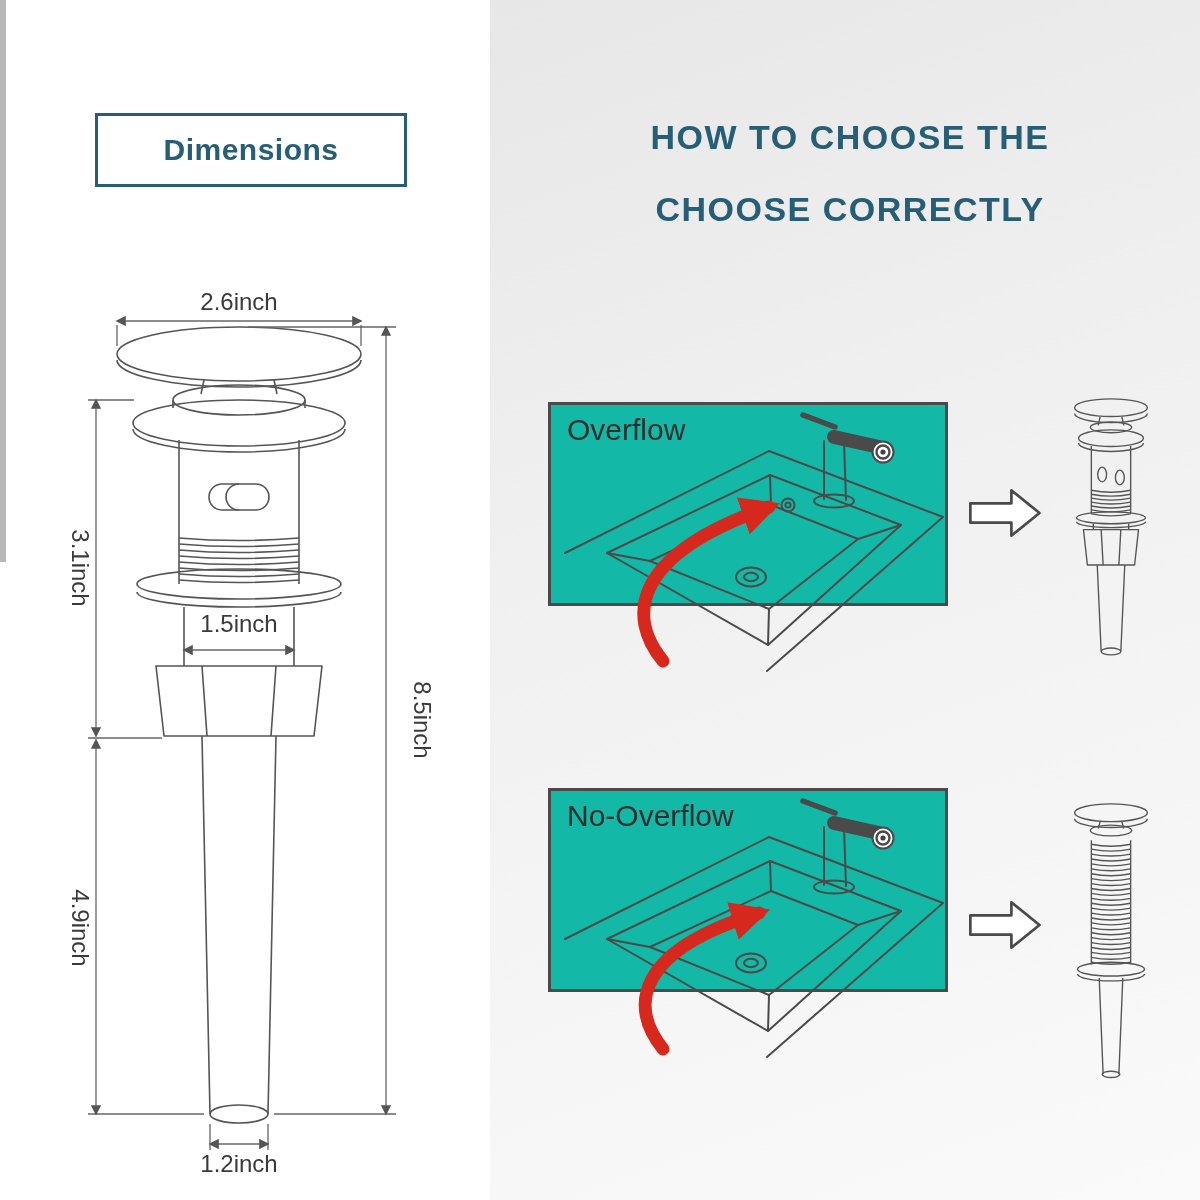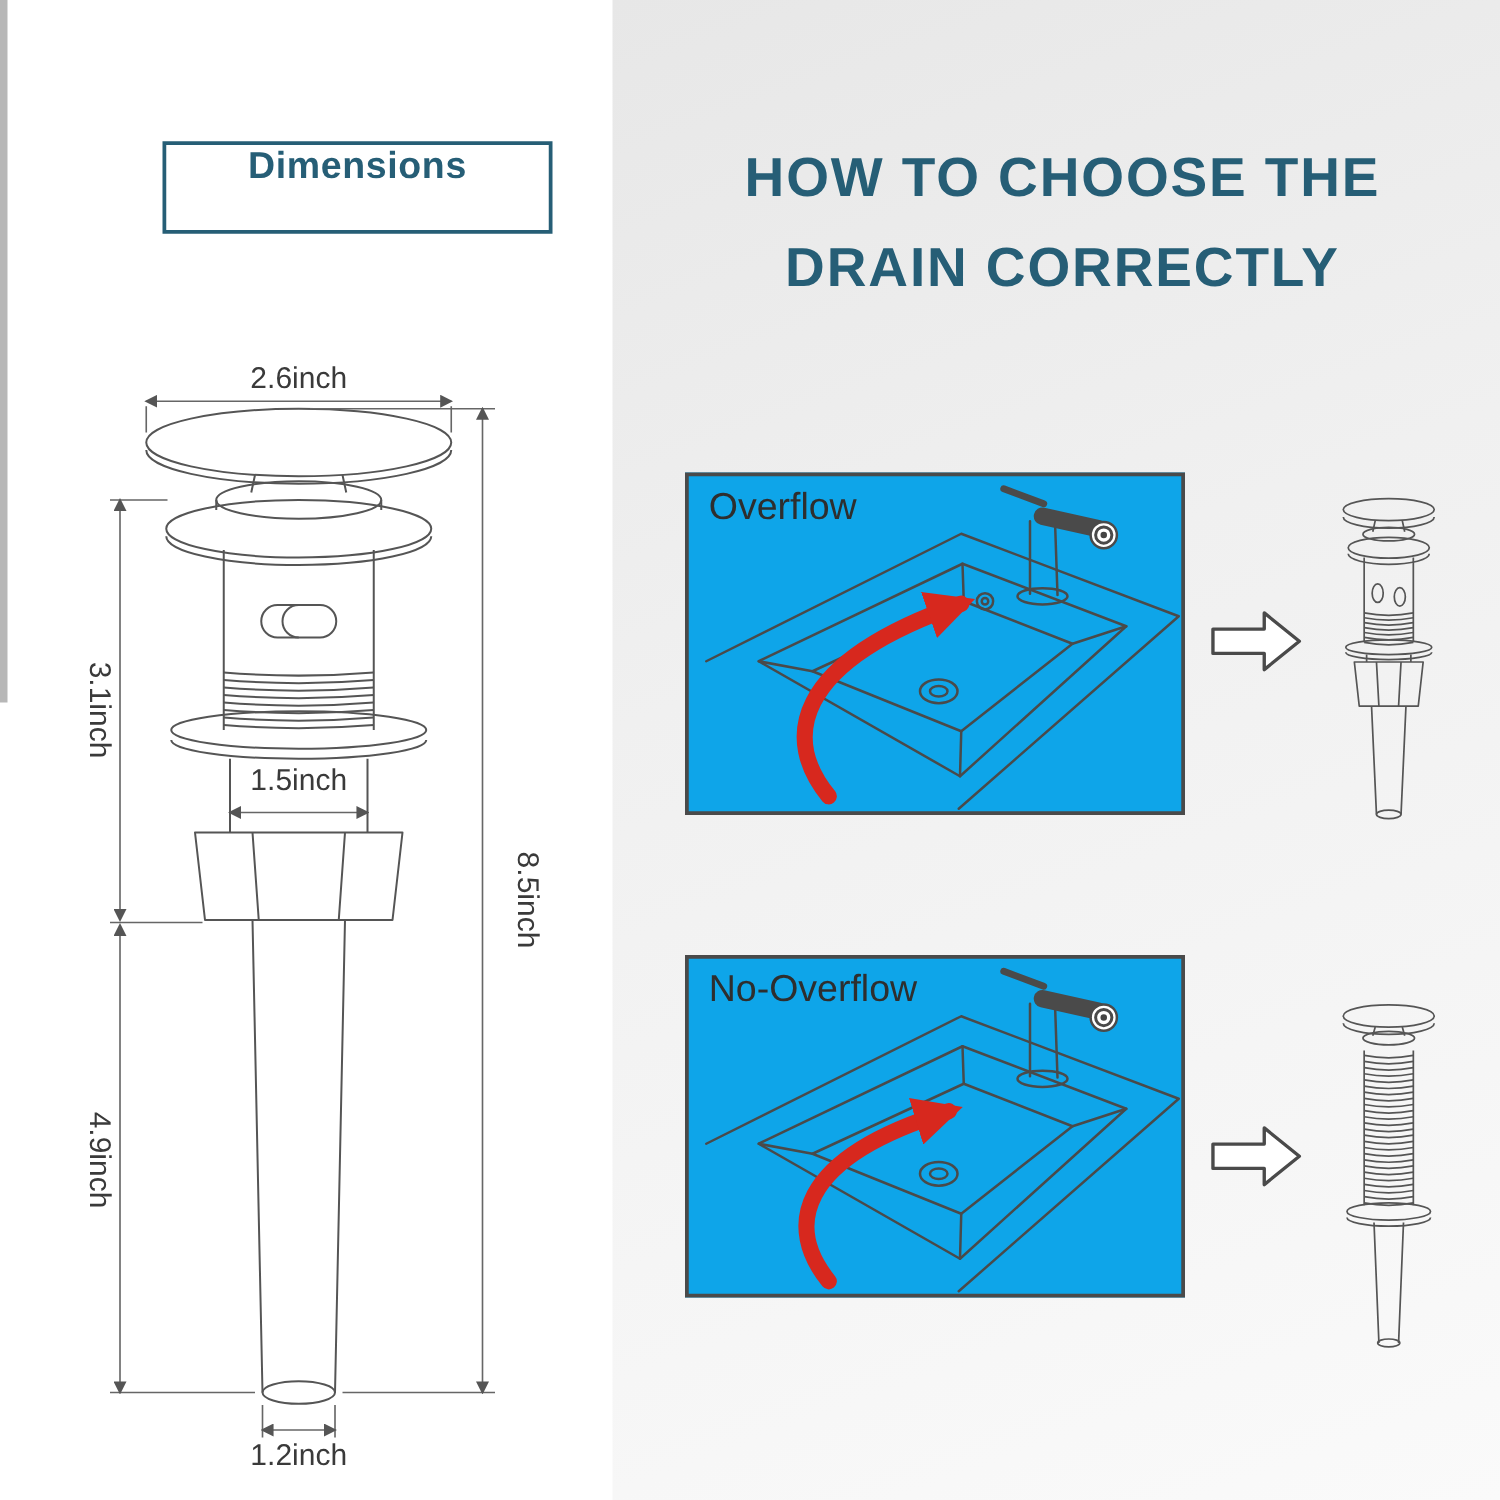--- a/index.html
+++ b/index.html
@@ -17,35 +17,35 @@
   .right-bg{
     position:absolute;left:490px;top:0;width:710px;height:1200px;
     background:linear-gradient(160deg,#e7e7e7 0%,#f0f0f0 40%,#fafafa 100%);
   }
   .edge-strip{
     position:absolute;left:0;top:0;width:6px;height:562px;background:#b7b7b7;
   }
   .dim-box{
     position:absolute;left:95px;top:113px;width:306px;height:68px;
     border:3px solid var(--accent);
-    display:flex;align-items:flex-start;justify-content:center;background:#fff;margin-left:35px;
+    display:flex;align-items:center;justify-content:center;background:#fff;
   }
   .dim-box span{
     font-size:30px;font-weight:bold;color:var(--accent);letter-spacing:.5px;
   }
   .rtitle{
     position:absolute;left:510px;width:680px;text-align:center;
-    color:var(--accent);font-weight:800;font-size:44px;letter-spacing:1.5px;
+    color:var(--accent);font-weight:800;font-size:34px;letter-spacing:1.5px;
     white-space:nowrap;
   }
   .rtitle.l1{top:118px;}
   .rtitle.l2{top:190px;}
   .panel{
-    position:absolute;left:548px;width:400px;height:274px;
-    border:3px solid var(--sink-line);background:#0ea5e9;box-sizing:border-box;
+    position:absolute;left:548px;width:400px;height:204px;
+    border:3px solid var(--sink-line);background:#14b8a6;box-sizing:border-box;margin-top:24px;
   }
   .panel.p1{top:378px;}
   .panel.p2{top:764px;}
   .panel-label{
     position:absolute;left:16px;top:8px;font-size:30px;color:#2e2e2e;z-index:3;
   }
   .panel svg{position:absolute;left:0;top:0;}
   .abs{position:absolute;}
   svg{display:block;}
   text{font-family:"Liberation Sans",sans-serif;}
@@ -125,21 +125,21 @@
     <text x="187" y="22">2.6inch</text>
     <text x="20" y="280" transform="rotate(90 20 280)">3.1inch</text>
     <text x="187" y="344">1.5inch</text>
     <text x="362" y="432" transform="rotate(90 362 432)">8.5inch</text>
     <text x="20" y="640" transform="rotate(90 20 640)">4.9inch</text>
     <text x="187" y="884">1.2inch</text>
   </g>
 </svg>
 
 <div class="rtitle l1">HOW TO CHOOSE THE</div>
-<div class="rtitle l2">DRAIN CORRECTLY</div>
+<div class="rtitle l2">CHOOSE CORRECTLY</div>
 
 <div class="panel p1">
   <div class="panel-label">Overflow</div>
   <svg width="394" height="268" viewBox="0 0 394 268">
     <defs>
       <marker id="redarr1" viewBox="0 0 10 10" refX="7" refY="5" markerWidth="3" markerHeight="3" orient="auto">
         <path d="M0,0 L10,5 L0,10 Z" fill="#d7281e"></path>
       </marker>
     </defs>
     <g stroke="#4a4a4a" stroke-width="2" fill="none" stroke-linejoin="round" stroke-linecap="round">

